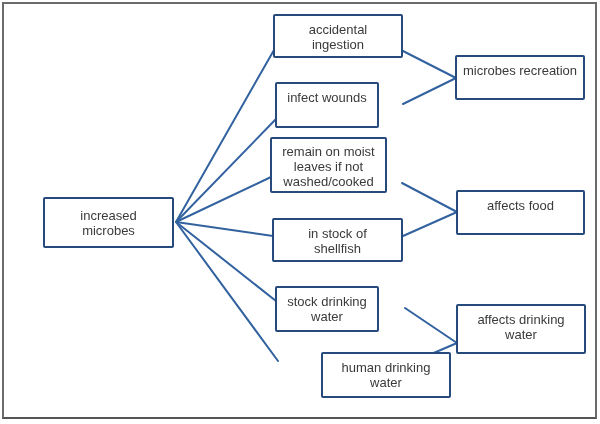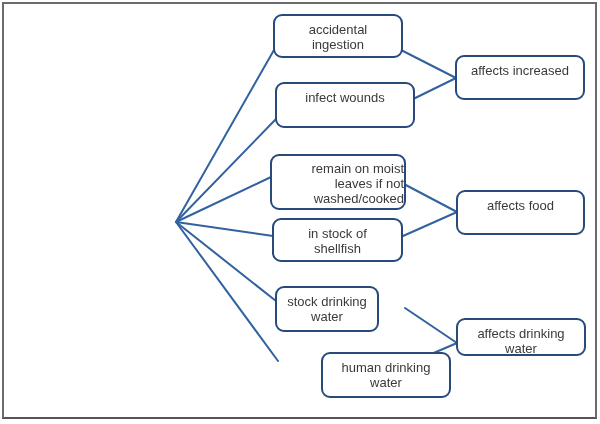--- a/index.html
+++ b/index.html
@@ -25,39 +25,39 @@
   .connectors line {
     stroke: #31629f;
     stroke-width: 2;
     stroke-linecap: round;
   }
   .node {
     position: absolute;
     box-sizing: border-box;
     background: #ffffff;
     border: 2px solid #264a7c;
-    border-radius: 9px;
+    border-radius: 2px;
     color: #3a3a3a;
     font-size: 13px;
     line-height: 15px;
     text-align: center;
     white-space: pre-line;
     padding-top: 6px;
   }
   
   .n-root        { left: 43px;  top: 197px; width: 131px; height: 51px; padding-top: 9px; }
   .n-ingestion   { left: 273px; top: 14px;  width: 130px; height: 44px; }
-  .n-wounds      { left: 275px; top: 82px;  width: 140px; height: 46px; }
-  .n-leaves      { left: 270px; top: 154px; width: 136px; height: 56px; padding-top: 5px; text-align: right; }
+  .n-wounds      { left: 275px; top: 82px;  width: 104px; height: 46px; }
+  .n-leaves      { left: 270px; top: 137px; width: 117px; height: 56px; padding-top: 5px; }
   .n-shellfish   { left: 272px; top: 218px; width: 131px; height: 44px; }
   .n-stock       { left: 275px; top: 286px; width: 104px; height: 46px; }
   .n-human       { left: 277px; top: 352px; width: 130px; height: 46px; margin-left: 44px; }
   .n-recreation  { left: 455px; top: 55px;  width: 130px; height: 45px; }
   .n-food        { left: 456px; top: 190px; width: 129px; height: 45px; }
-  .n-drinking    { left: 456px; top: 318px; width: 130px; height: 38px; }
+  .n-drinking    { left: 456px; top: 304px; width: 130px; height: 50px; }
 </style>
 </head>
 <body>
 
 <div class="canvas">
   <div class="frame"></div>
 
   <svg class="connectors" viewBox="0 0 600 424" xmlns="http://www.w3.org/2000/svg">
 
     <line x1="176" y1="222" x2="274" y2="50"></line>
@@ -68,38 +68,40 @@
     <line x1="176" y1="222" x2="278" y2="361"></line>
 
     <line x1="401" y1="50" x2="456" y2="78"></line>
     <line x1="403" y1="104" x2="456" y2="78"></line>
     <line x1="402" y1="183" x2="457" y2="212"></line>
     <line x1="403" y1="236" x2="457" y2="212"></line>
     <line x1="405" y1="308" x2="457" y2="343"></line>
     <line x1="408" y1="364" x2="457" y2="343"></line>
   </svg>
 
+  <div class="node n-root">increased
+microbes</div>
 
   <div class="node n-ingestion">accidental
 ingestion</div>
 
   <div class="node n-wounds">infect wounds</div>
 
   <div class="node n-leaves">remain on moist
 leaves if not
 washed/cooked</div>
 
   <div class="node n-shellfish">in stock of
 shellfish</div>
 
   <div class="node n-stock">stock drinking
 water</div>
 
   <div class="node n-human">human drinking
 water</div>
 
-  <div class="node n-recreation">affects increased</div>
+  <div class="node n-recreation">microbes recreation</div>
 
   <div class="node n-food">affects food</div>
 
   <div class="node n-drinking">affects drinking
 water</div>
 </div>
 
 </body></html>

